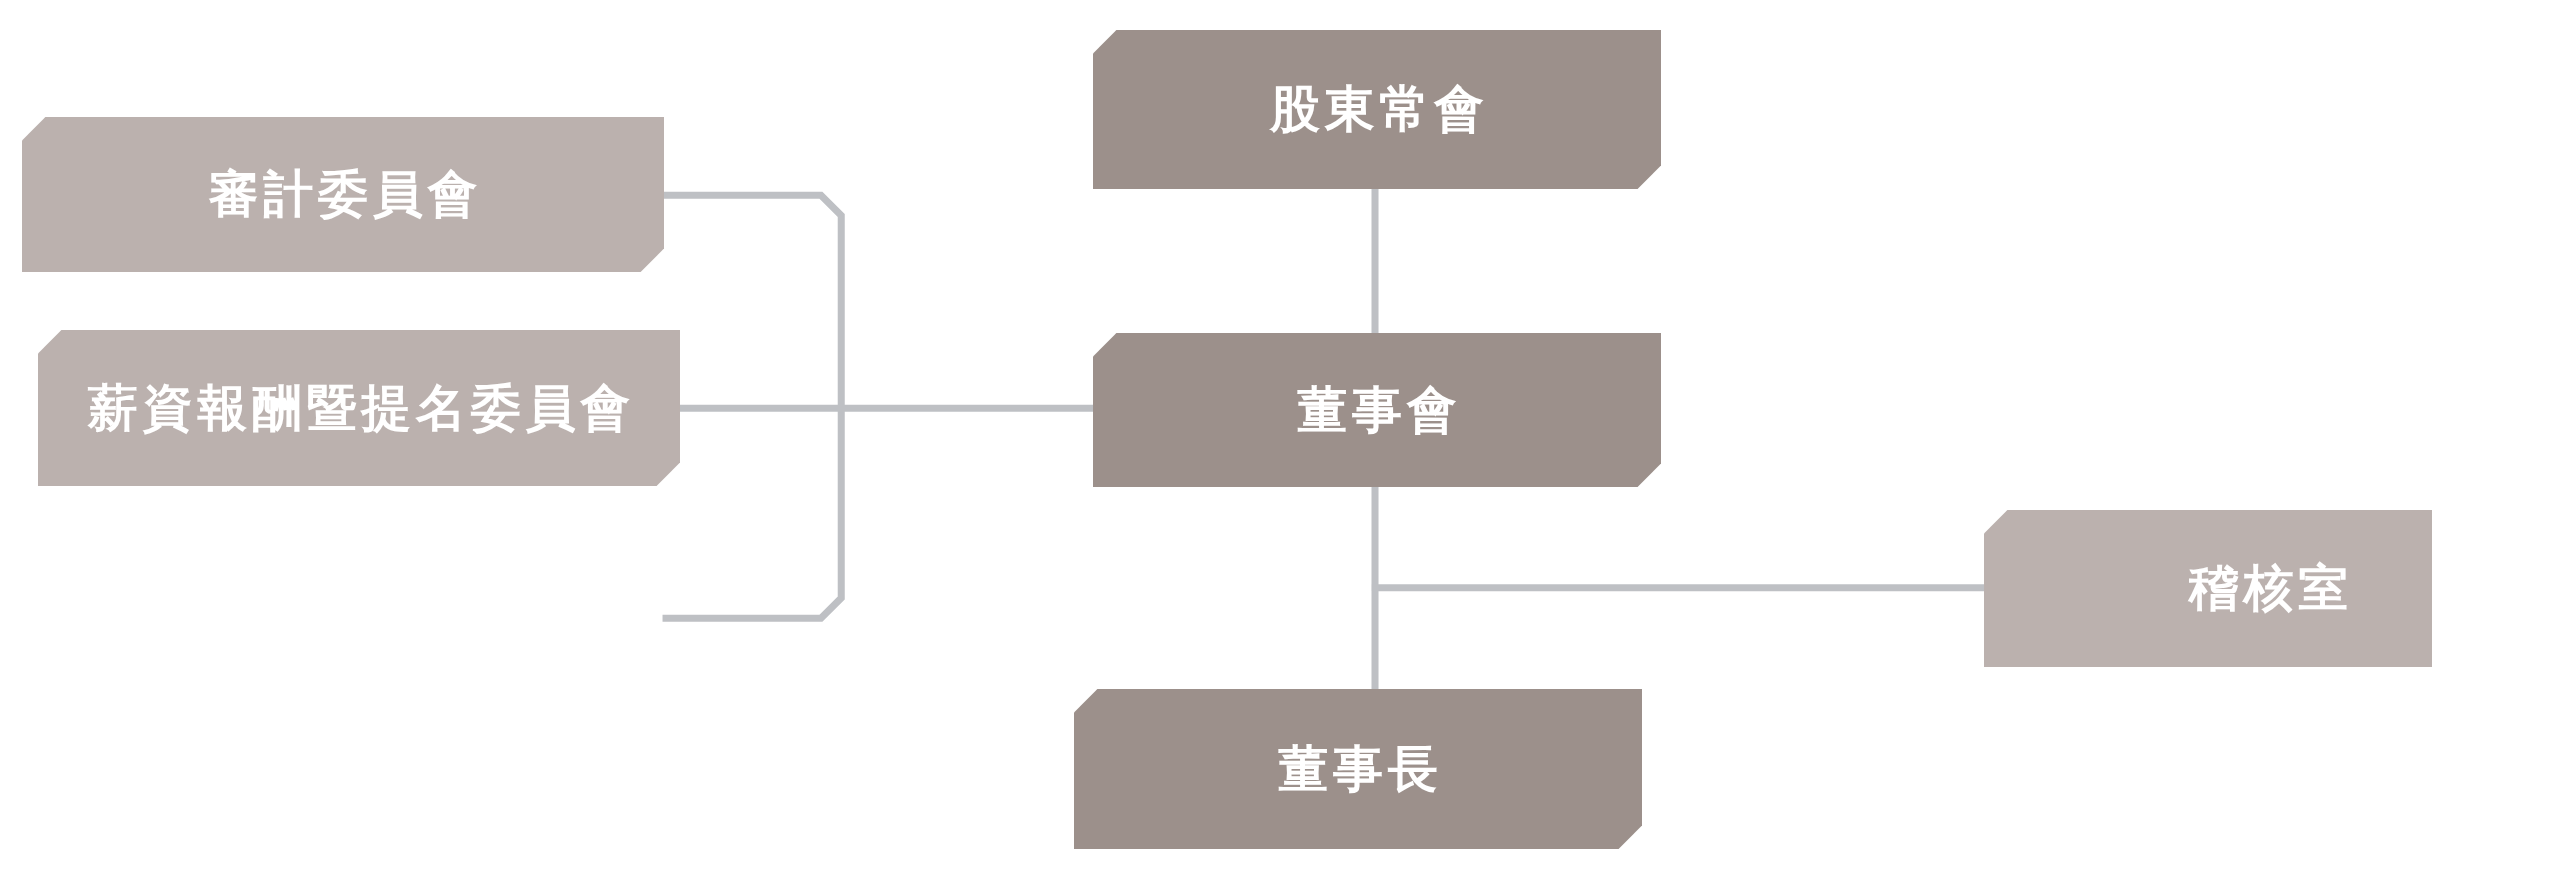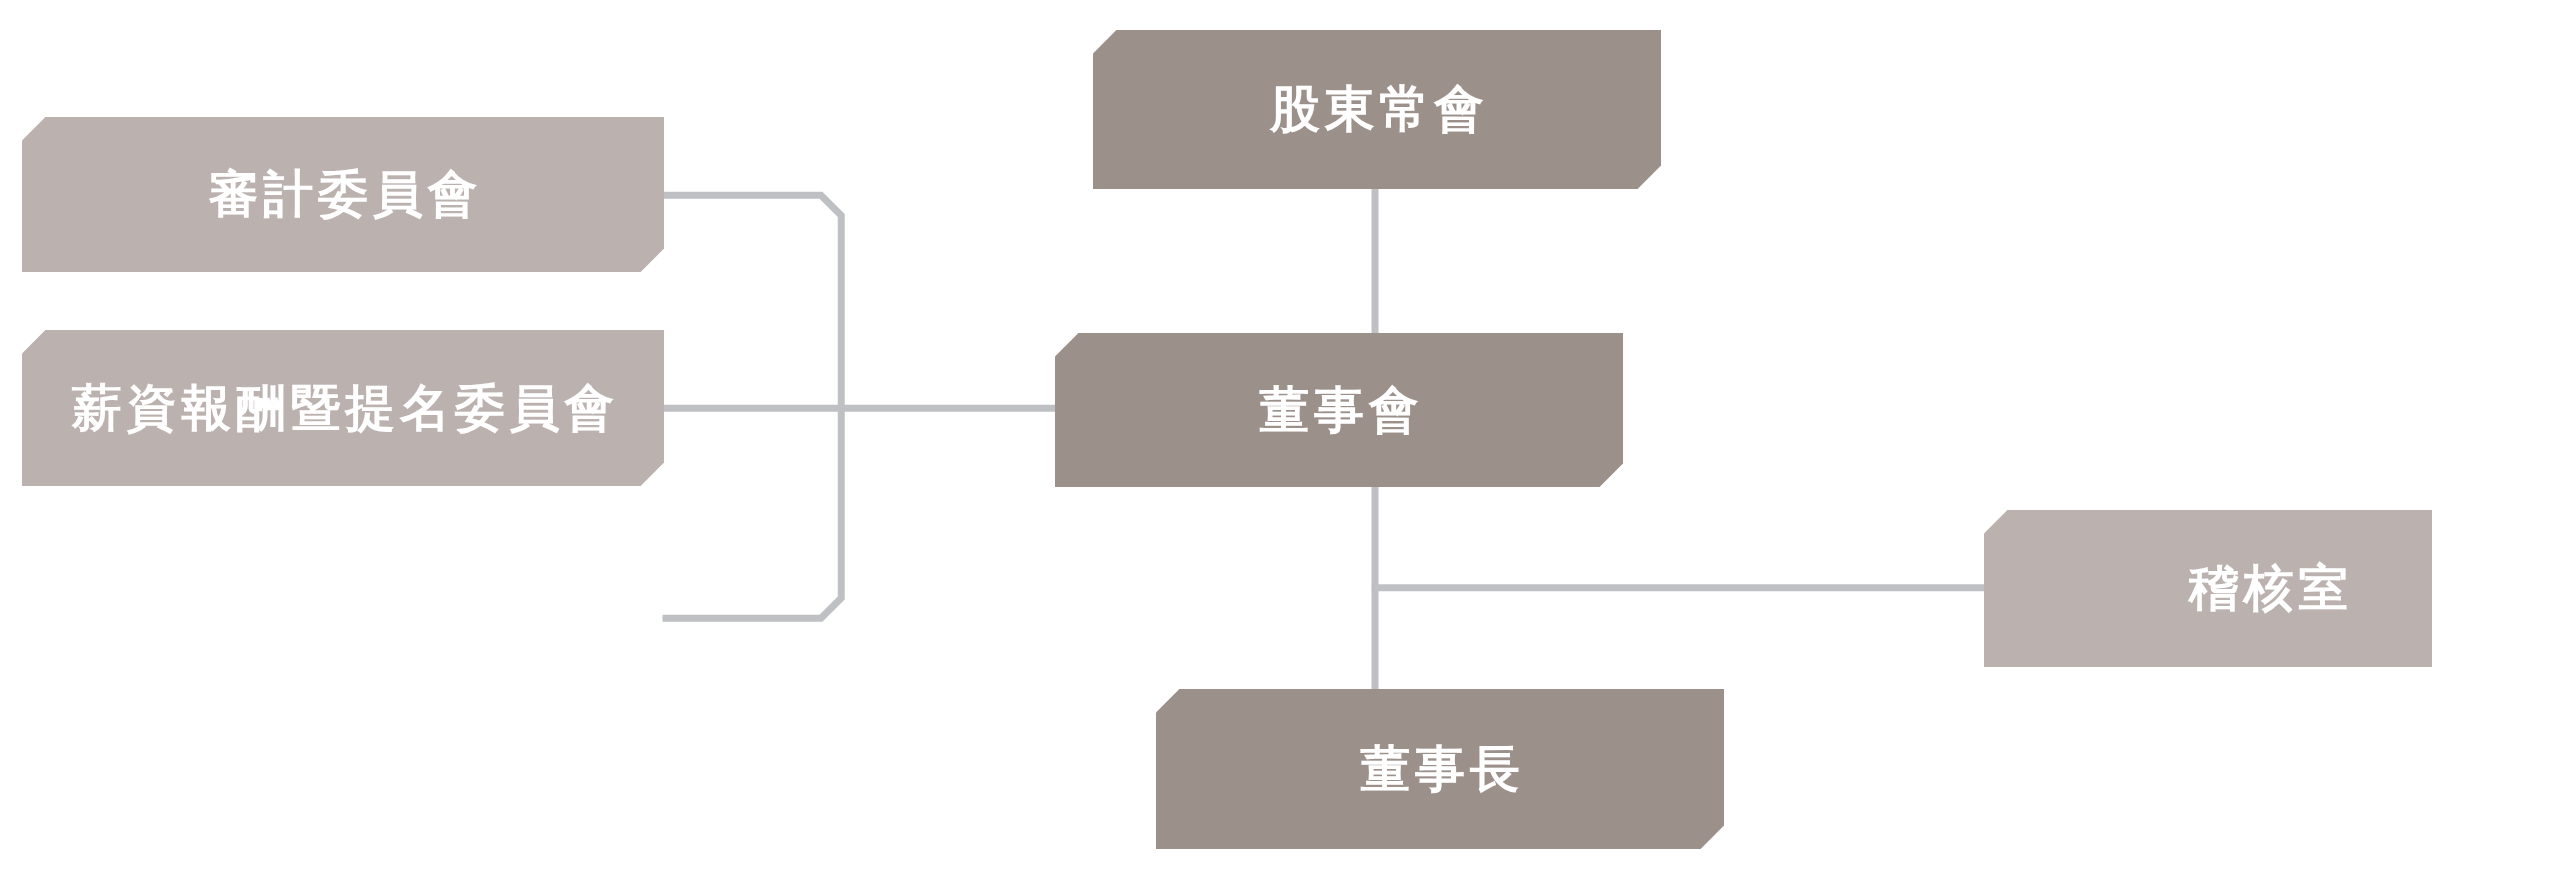--- a/index.html
+++ b/index.html
@@ -41,24 +41,24 @@
     white-space: nowrap;
     
     clip-path: polygon(23.4px 0, 100% 0, 100% calc(100% - 23.4px),
                        calc(100% - 23.4px) 100%, 0 100%, 0 23.4px);
   }
   .node.dark  { background: var(--node-dark,  #9c908b); }
   .node.light { background: var(--node-light, #bbb1ae); }
 
   
   .n-shareholders { left: 1093px; top:  30px; width: 568px; height: 159px; }
-  .n-board        { left: 1055px; top: 333px; width: 568px; height: 154px; }
-  .n-chairman     { left: 1156px; top: 689px; width: 568px; height: 160px; }
+  .n-board        { left: 1093px; top: 333px; width: 568px; height: 154px; }
+  .n-chairman     { left: 1074px; top: 689px; width: 568px; height: 160px; }
   .n-audit-cmte   { left:   22px; top: 117px; width: 642px; height: 155px; align-items: center; }
-  .n-comp-cmte    { left:   22px; top: 330px; width: 642px; height: 156px; }
+  .n-comp-cmte    { left:   38px; top: 330px; width: 642px; height: 156px; }
   .n-sust-cmte    { left:   22px; top: 539px; width: 642px; height: 155px; }
   .n-audit-office { left: 1984px; top: 510px; width: 569px; height: 157px; }
 </style>
 </head>
 <body>
 
 <div class="stage">
 
   <svg class="connectors" viewBox="0 0 3301 1117" xmlns="http://www.w3.org/2000/svg">
 

